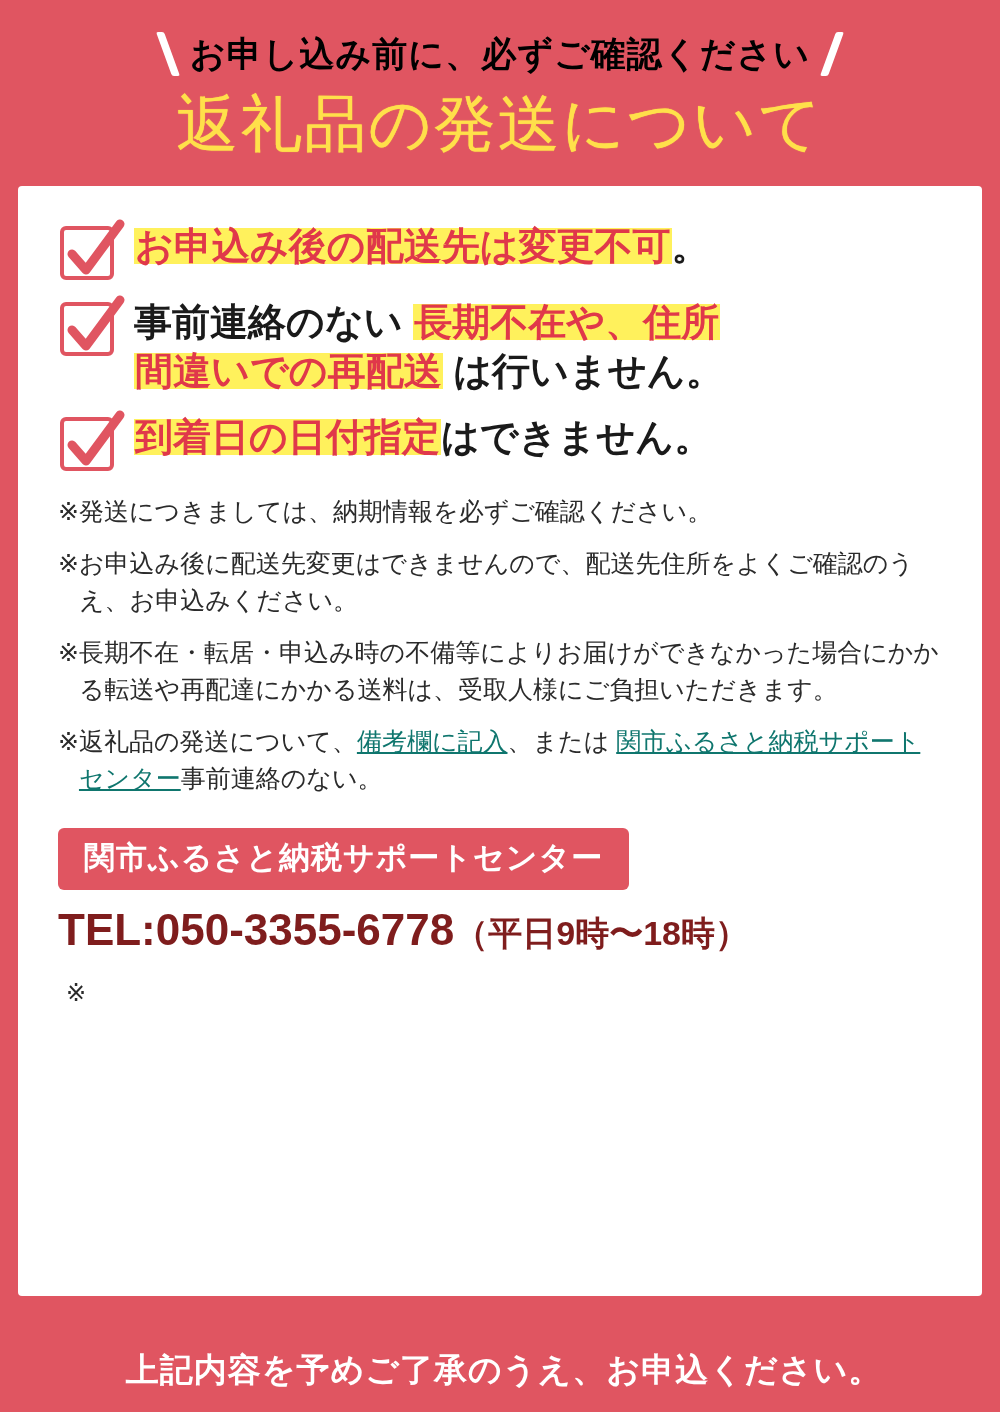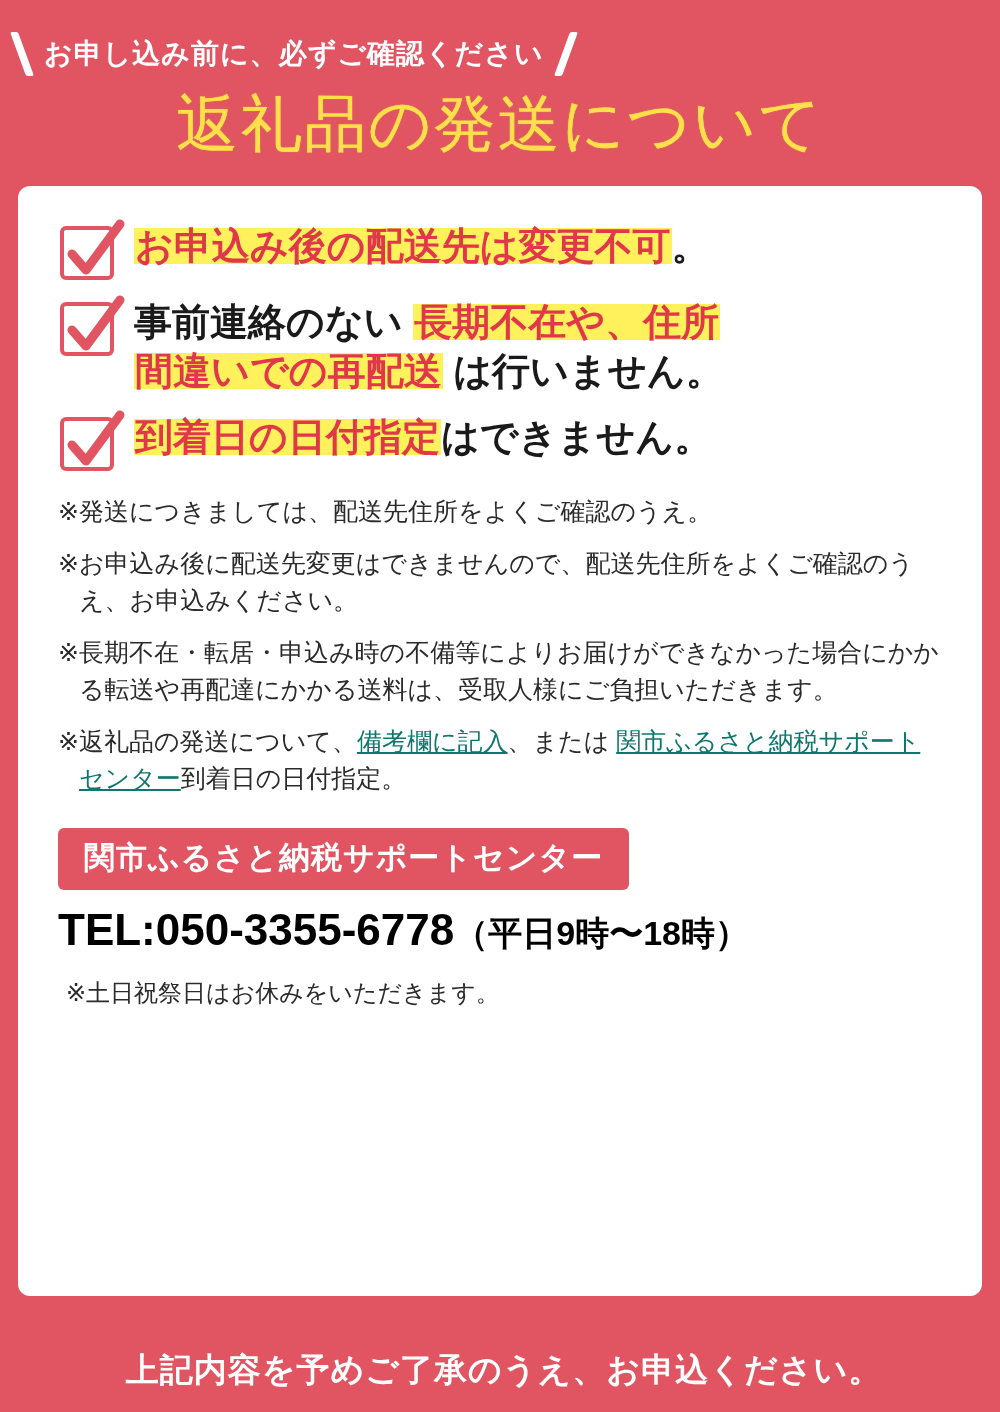--- a/index.html
+++ b/index.html
@@ -18,25 +18,26 @@
 
   
   .header {
     text-align: center;
     color: #ffffff;
     padding: 14px 0 10px 0;
   }
   .header-kicker {
     display: flex;
     align-items: center;
+    justify-content: center;
     gap: 18px;
-    font-size: 28px;
+    font-size: 35px;
     font-weight: 700;
     letter-spacing: 1px;
-    color: #ffffff;
+    color: #000000;
     line-height: 1.1;
   }
   .slash {
     display: inline-block;
     width: 8px; height: 44px;
     background: #ffffff;
     border-radius: 2px;
   }
   .slash.left  { transform: skewX(20deg); }
   .slash.right { transform: skewX(-20deg); }
@@ -46,21 +47,21 @@
     font-weight: 400;
     color: #ffe04a;
     letter-spacing: 2px;
     line-height: 1.1;
     text-shadow: 0 0 1px #ffe04a;
   }
 
   
   .card {
     background: #ffffff;
-    border-radius: 12px;
+    border-radius: 4px;
     margin-top: 18px;
     padding: 30px 34px 26px 34px;
     height: 1110px;
   }
 
   
   .check-list { margin: 6px 0 10px 8px; }
   .check-row {
     display: flex;
     align-items: flex-start;
@@ -112,21 +113,21 @@
     background: #e05561;
     color: #ffffff;
     font-size: 31px;
     font-weight: 700;
     padding: 9px 26px 11px 26px;
     border-radius: 6px;
     letter-spacing: 1px;
   }
   .support-tel {
     margin-top: 14px;
-    color: #000000;
+    color: #7f1d1d;
     font-weight: 800;
     font-size: 44px;
     letter-spacing: 0px;
     line-height: 1.2;
   }
   .support-tel .hours { font-size: 34px; }
 
   .tail { margin: 18px 10px 0 14px; }
   .tail-line {
     display: flex;
@@ -201,51 +202,50 @@
           <span class="hl-red">到着日の日付指定</span><span class="blk">はできません。</span>
         </div>
       </div>
 
     </div>
 
     <div class="notes">
 
       <div class="note">
         <span class="note-mark">※</span>
-        <span class="note-body">発送につきましては、配送先住所をよくご確認のうえ。</span>
+        <span class="note-body">発送につきましては、納期情報を必ずご確認ください。</span>
       </div>
 
       <div class="note">
         <span class="note-mark">※</span>
         <span class="note-body">お申込み後に配送先変更はできませんので、配送先住所をよくご確認のうえ、お申込みください。</span>
       </div>
 
       <div class="note">
         <span class="note-mark">※</span>
         <span class="note-body">長期不在・転居・申込み時の不備等によりお届けができなかった場合にかかる転送や再配達にかかる送料は、受取人様にご負担いただきます。</span>
       </div>
 
       <div class="note">
         <span class="note-mark">※</span>
-        <span class="note-body"><span>返礼品の発送について、</span><a class="link-red" href="#">備考欄に記入</a><span>、または </span><a class="link-red" href="#">関市ふるさと納税サポートセンター</a><span>到着日の日付指定。</span></span>
+        <span class="note-body"><span>返礼品の発送について、</span><a class="link-red" href="#">備考欄に記入</a><span>、または </span><a class="link-red" href="#">関市ふるさと納税サポートセンター</a><span>事前連絡のない。</span></span>
       </div>
 
     </div>
 
     <div class="support">
       <div class="support-badge">関市ふるさと納税サポートセンター</div>
       <div class="support-tel">
         <span>TEL:050-3355-6778</span><span class="hours">（平日9時〜18時）</span>
       </div>
     </div>
 
     <div class="tail">
       <div class="tail-line">
         <span>※</span>
-        <span>土日祝祭日はお休みをいただきます。</span>
       </div>
     </div>
 
   </div>
 
   <div class="footer">
     <span>上記内容を予めご了承のうえ、お申込ください。</span>
   </div>
 
 </div>

